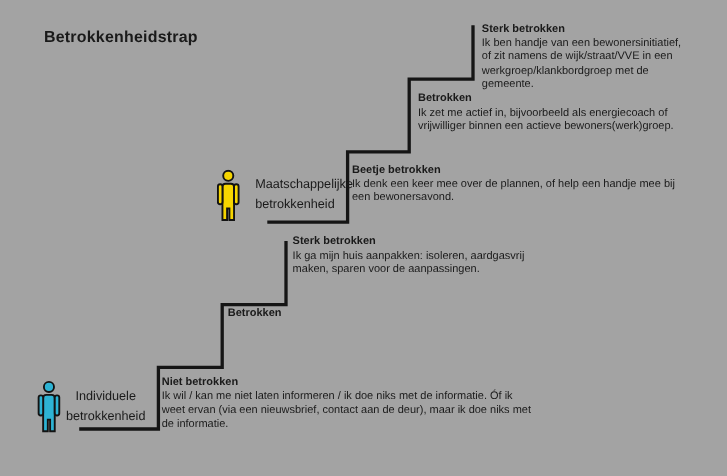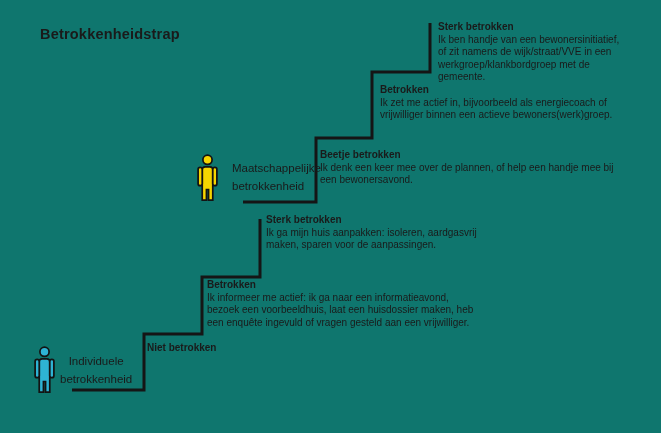--- a/index.html
+++ b/index.html
@@ -1,19 +1,19 @@
 <!DOCTYPE html>
 <html><head>
 <meta charset="utf-8">
 <style>
   html,body{margin:0;padding:0;background:#ffffff;}
   .canvas{
     position:relative;
     width:661px;height:433px;
-    background:#0f766e;
+    background:#a3a3a3;
     font-family:"Liberation Sans", sans-serif;
     color:#1a1a1a;
     overflow:hidden;
   }
   .title{
     position:absolute;left:40px;top:26px;
     font-size:14.5px;font-weight:bold;letter-spacing:.2px;
   }
   .stairs-svg{position:absolute;left:0;top:0;}
   .stair-line{fill:none;stroke:#151515;stroke-width:3;stroke-linejoin:miter;}
@@ -60,27 +60,27 @@
   </div>
 
   <div class="step" style="left:266px;top:214px;width:255px;">
     <div class="step-heading">Sterk betrokken</div>
     <div class="step-body">Ik ga mijn huis aanpakken: isoleren, aardgasvrij
 maken, sparen voor de aanpassingen.</div>
   </div>
 
   <div class="step" style="left:207px;top:279px;width:335px;">
     <div class="step-heading">Betrokken</div>
-    <div class="step-body">Ik informeer me actief: ik ga naar een informatieavond,
-bezoek een voorbeeldhuis, laat een huisdossier maken, heb
-een enquête ingevuld of vragen gesteld aan een vrijwilliger.</div>
   </div>
 
   <div class="step" style="left:147px;top:342px;width:352px;">
     <div class="step-heading">Niet betrokken</div>
+    <div class="step-body">Ik wil / kan me niet laten informeren / ik doe niks met de informatie. Óf ik
+weet ervan (via een nieuwsbrief, contact aan de deur), maar ik doe niks met
+de informatie.</div>
   </div>
 
   <svg class="person-icon" style="left:196px;top:154px;" width="23" height="48" viewBox="0 0 24 50">
     <g fill="#f6d500">
       <circle class="shape" cx="12" cy="6" r="4.8"></circle>
       <path class="shape" d="M 9.5,13.5 L 14.5,13.5 Q 17.5,13.5 17.5,16.5 L 17.5,48 L 13.1,48 L 13.1,37 L 10.9,37 L 10.9,48 L 6.5,48 L 6.5,16.5 Q 6.5,13.5 9.5,13.5 Z"></path>
       <rect class="shape" x="2.2" y="14" width="4.3" height="19" rx="2.1"></rect>
       <rect class="shape" x="17.5" y="14" width="4.3" height="19" rx="2.1"></rect>
     </g>
   </svg>

